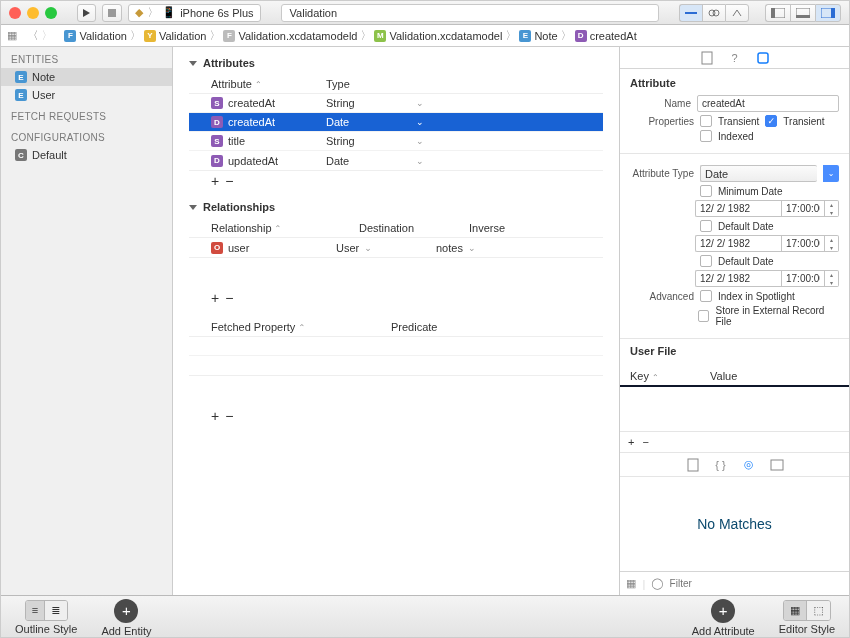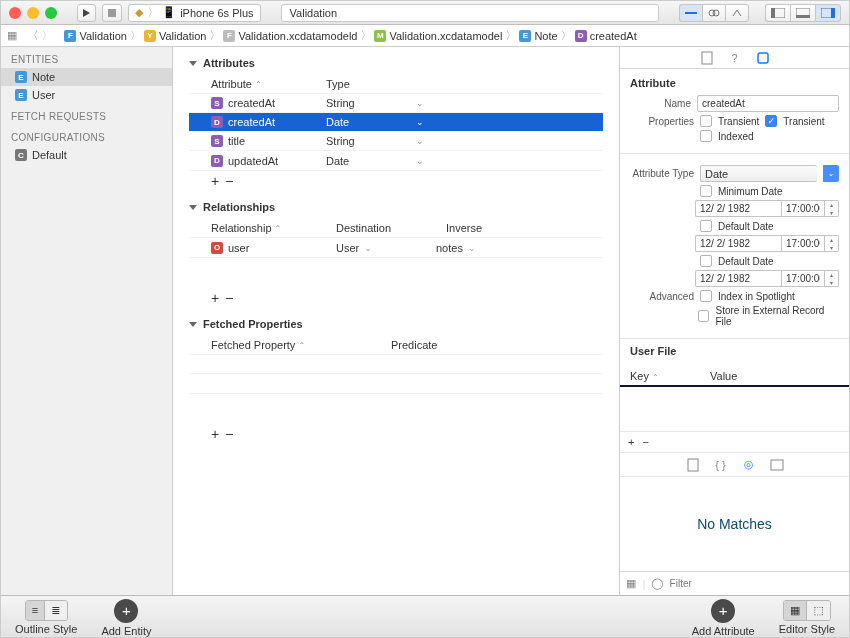--- a/index.html
+++ b/index.html
@@ -267,21 +267,21 @@
           <span>−</span>
         </div>
     </div>
 
     <div class="section">
       <div class="shdr">
           <span class="disc"></span>
           <span>Relationships</span>
         </div>
       <div class="colhdr">
-          <span style="width:125px">
+          <span style="width:148px">
             <span>Relationship</span> 
             <span class="caret-sm">⌃</span>
           </span>
           <span style="width:110px">Destination</span>
           <span>Inverse</span>
         </div>
       <div class="rows" id="rel-rows">
           <div class="row">
             <span class="cell" style="width:125px">
               <span class="micon ic-O">O</span>
@@ -298,24 +298,20 @@
           </div>
         </div>
       <div style="height:30px"></div>
       <div class="pm">
           <span>+</span>
           <span>−</span>
         </div>
     </div>
 
     <div class="section">
-      <div class="shdr">
-          <span class="disc"></span>
-          <span>Fetched Properties</span>
-        </div>
       <div class="colhdr">
           <span style="width:180px">
             <span>Fetched Property</span> 
             <span class="caret-sm">⌃</span>
           </span>
           <span>Predicate</span>
         </div>
       <div class="rows">
           <div class="row"></div>
           <div class="row"></div>

